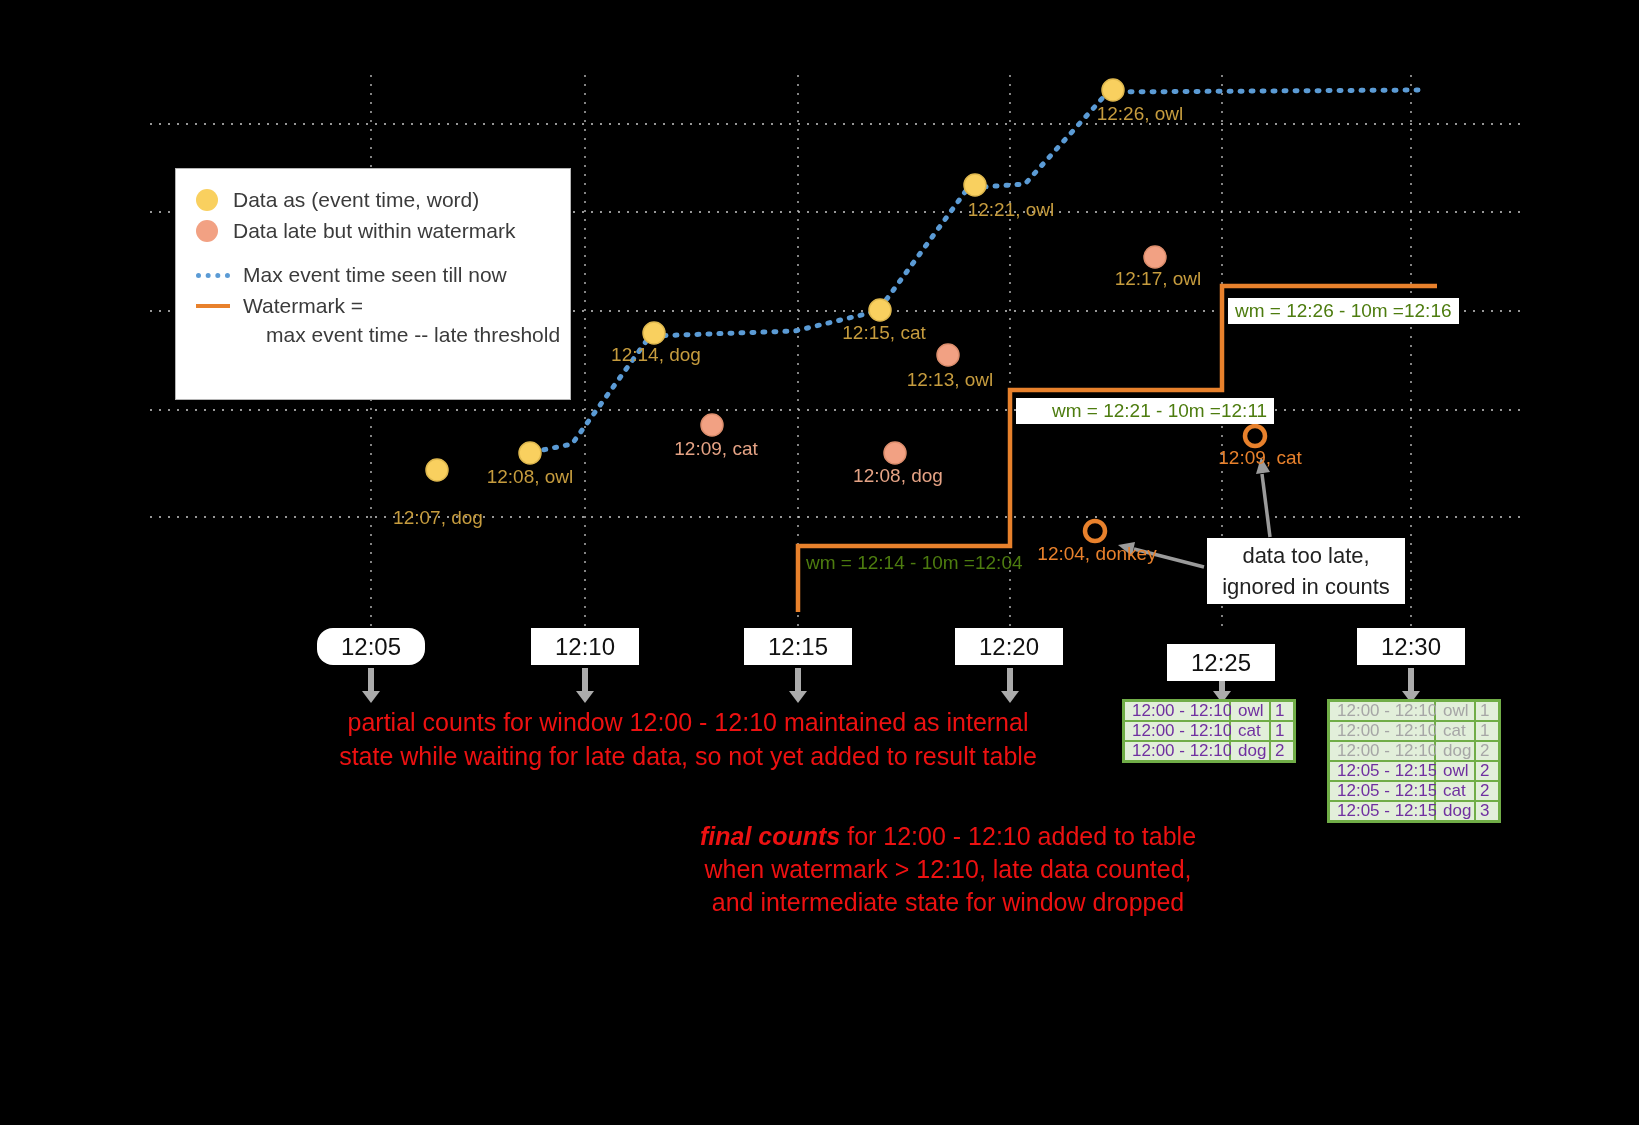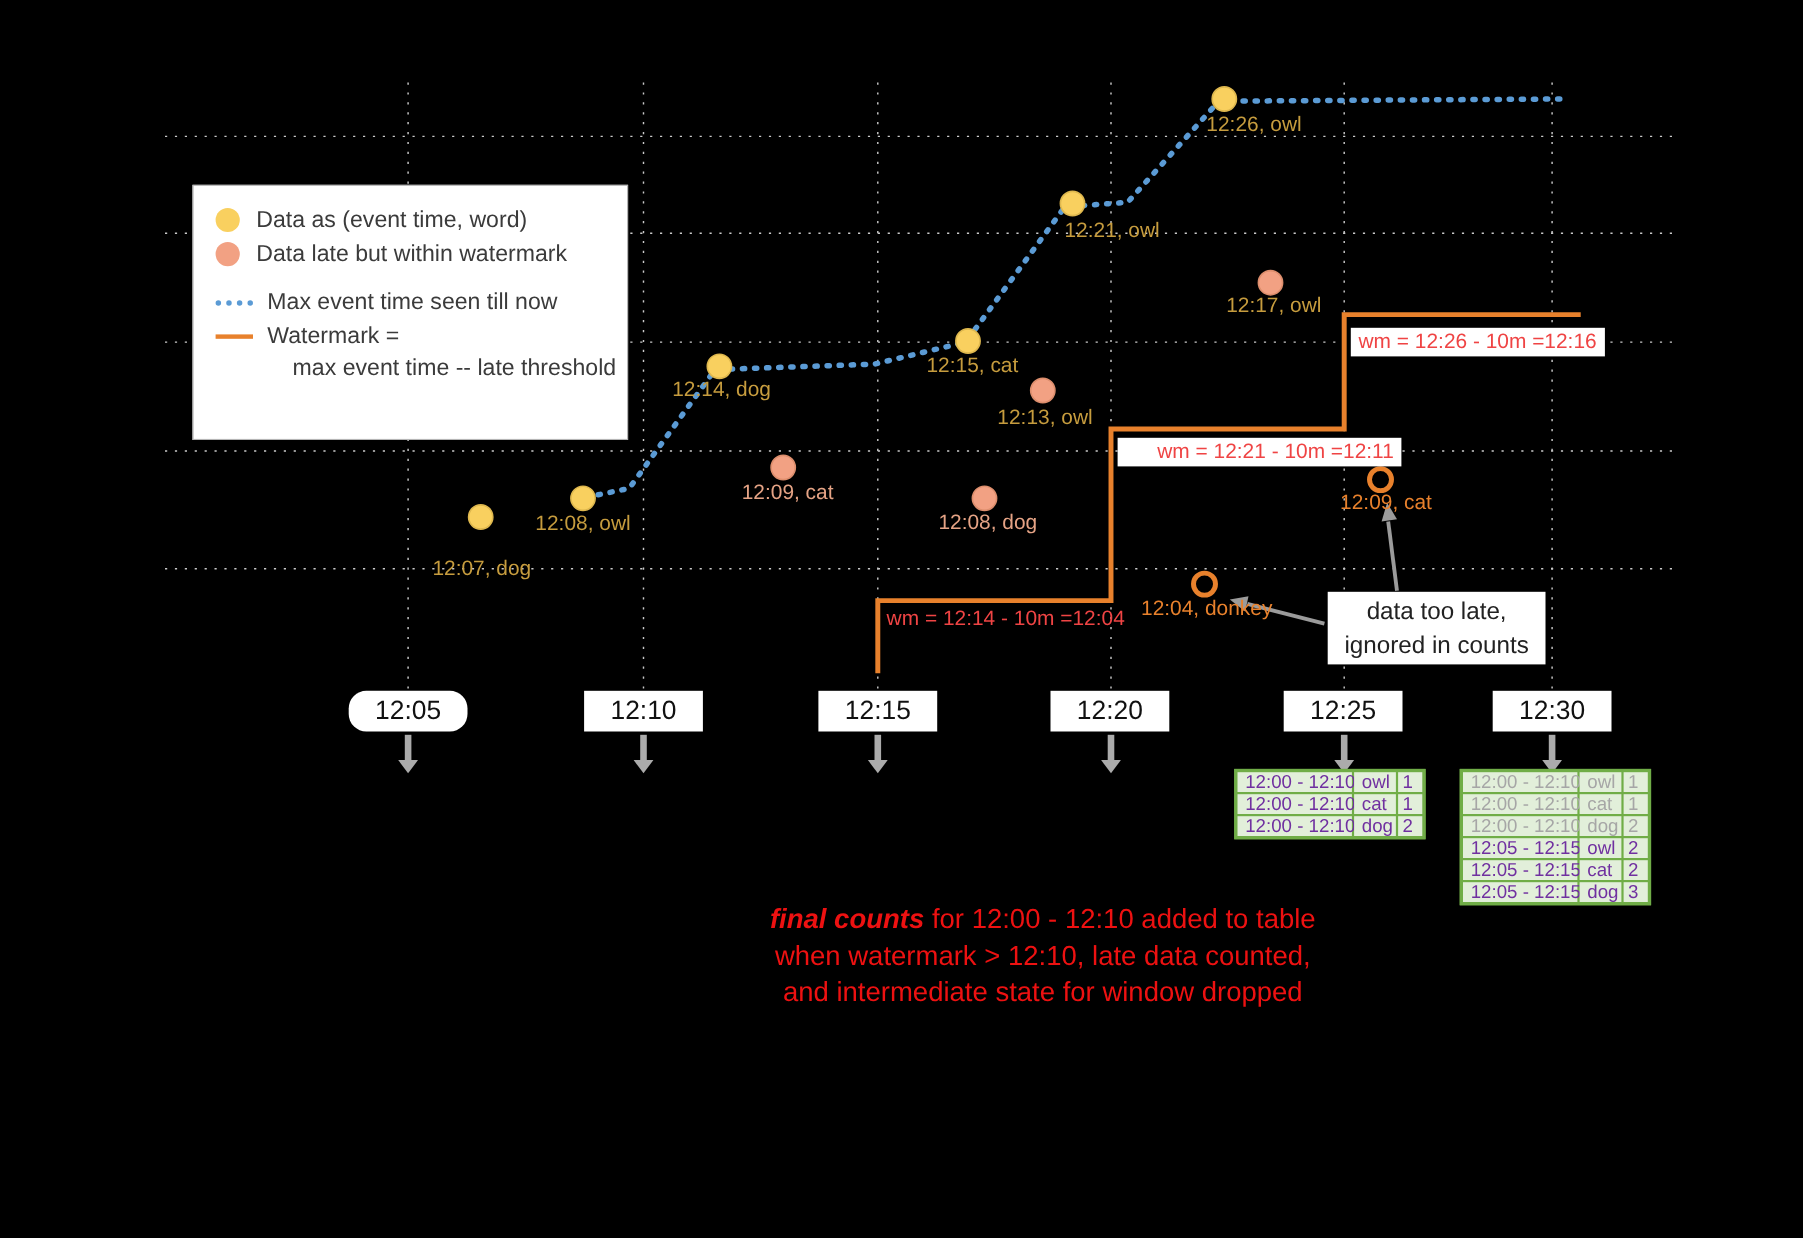--- a/index.html
+++ b/index.html
@@ -7,21 +7,21 @@
     position:relative; width:1639px; height:1125px; background:#000;
     font-family:"Liberation Sans", sans-serif; overflow:hidden;
   }
   #chart-svg { position:absolute; left:0; top:0; z-index:1; }
 
   .pt-label { position:absolute; transform:translateX(-50%); font-size:19px; white-space:nowrap; z-index:2; }
   .gold   { color:#c69c3e; }
   .salmon { color:#e5a385; }
   .orangl { color:#e8812c; }
 
-  .wm-label { position:absolute; font-size:19px; color:#ef4444; white-space:nowrap; z-index:2; }
+  .wm-label { position:absolute; font-size:19px; color:#4d7c0f; white-space:nowrap; z-index:2; }
   .wm-label.boxed { background:#ffffff; padding:2px 7px; }
 
   .legend {
     position:absolute; left:175px; top:168px; width:396px; height:232px; box-sizing:border-box;
     background:#ffffff; border:1px solid #b5b5b5; padding:12px 0 0 20px;
     color:#3b3b3b; font-size:21px; z-index:3;
   }
   .legend-row { display:flex; align-items:center; margin:7px 0; }
   .legend-row.gap { margin-top:20px; }
   .legend-row.indent { margin-left:70px; margin-top:-2px; }
@@ -173,23 +173,27 @@
 
   <div class="note-box">
     <div>data too late,</div>
     <div>ignored in counts</div>
   </div>
 
   <div class="tick" style="left:317px;border-radius:16px;">12:05</div>
   <div class="tick" style="left:531px;">12:10</div>
   <div class="tick" style="left:744px;">12:15</div>
   <div class="tick" style="left:955px;">12:20</div>
-  <div class="tick" style="left:1167px;">12:25</div>
+  <div class="tick" style="left:1167px;margin-top:16px;">12:25</div>
   <div class="tick" style="left:1357px;">12:30</div>
 
+  <div class="red-note" id="partial-note">
+    <div>partial counts for window 12:00 - 12:10 maintained as internal</div>
+    <div>state while waiting for late data, so not yet added  to result table</div>
+  </div>
   <div class="red-note" id="final-note">
     <div>
       <em>final counts</em><span> for 12:00 - 12:10 added to table</span>
     </div>
     <div>when watermark &gt; 12:10, late data counted,</div>
     <div>and intermediate state for window dropped</div>
   </div>
 
   <div class="result-table" style="left:1122px; top:699px;">
     <div class="rt-cell">12:00 - 12:10</div>

